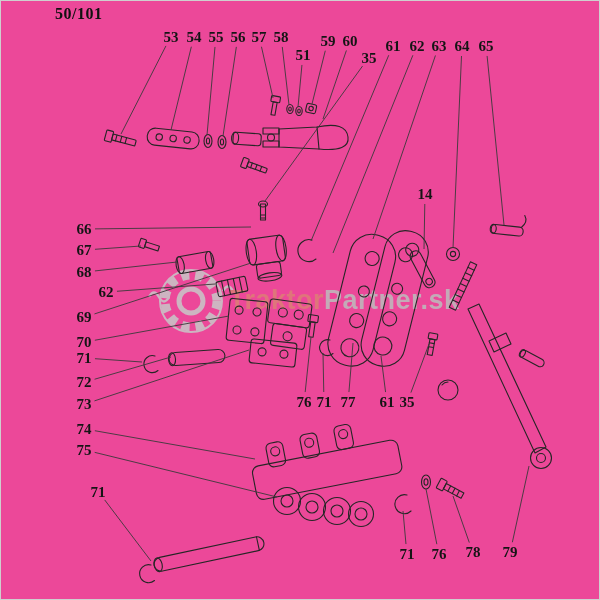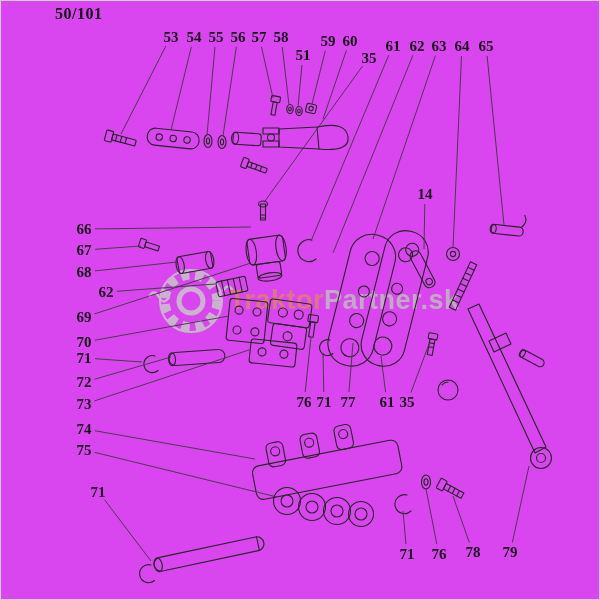--- a/index.html
+++ b/index.html
@@ -1,18 +1,18 @@
 <!DOCTYPE html>
 <html><head>
 <meta charset="utf-8">
 <style>
   html,body{margin:0;padding:0;background:#ffffff;}
   .page{
     position:relative;width:600px;height:600px;box-sizing:border-box;
-    background:#d946ef;border:1px solid #cfcfcf;overflow:hidden;
+    background:#ec4899;border:1px solid #cfcfcf;overflow:hidden;
     font-family:"Liberation Serif",serif;
   }
   .page-ref{
     position:absolute;left:54px;top:4px;font-weight:bold;font-size:16px;
     color:#111;letter-spacing:.5px;
   }
   svg.diagram{position:absolute;left:0;top:0;}
   .part{stroke:#262626;fill:none;stroke-width:1.1;stroke-linecap:round;stroke-linejoin:round;}
   #leaders line{stroke:#3a3a3a;stroke-width:0.9;}
   #callouts text{

